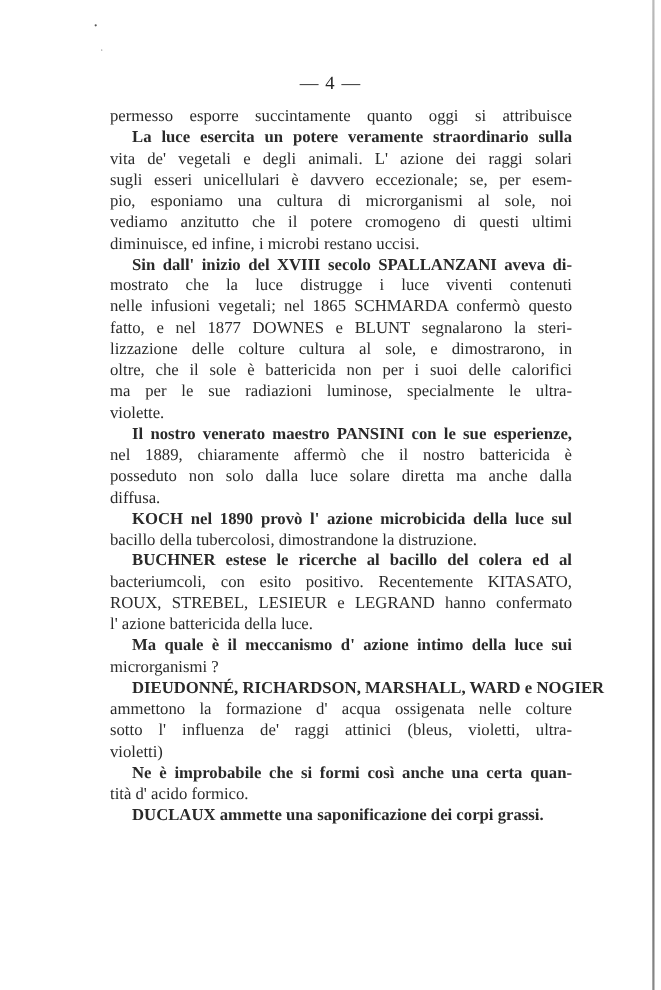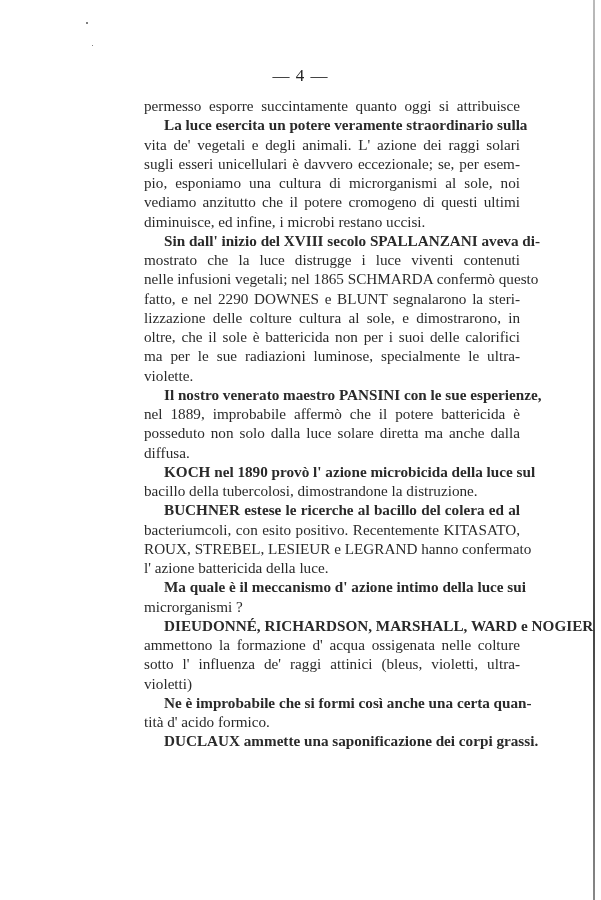--- a/index.html
+++ b/index.html
@@ -18,21 +18,21 @@
       position: absolute; top: 66px; left: 0; width: 601px; text-align: center;
       font-family: "Liberation Serif", serif; font-size: 17px; color: #222;
       letter-spacing: 1px;
     }
     .body-text {
       position: absolute; top: 96px; left: 100px; width: 420px;
       font-family: "Liberation Serif", serif; font-size: 15.2px; line-height: 19.25px;
     }
     .line {
       display: block; white-space: nowrap; text-align: justify;
-      text-align-last: justify; height: 19.25px; overflow: visible; margin-left: 44px;
+      text-align-last: justify; height: 19.25px; overflow: visible;
     }
     .line.last { text-align-last: left; }
     .line.indent { padding-left: 20px; font-weight: bold; }
   </style>
 </head>
 <body>
 
 <div class="page-edge"></div>
 <div class="speck" style="left:86px;top:22px;"></div>
 <div class="speck" style="left:92px;top:45px;width:1px;height:1px;"></div>
@@ -43,27 +43,27 @@
   <span class="line">permesso esporre succintamente quanto oggi si attribuisce</span>
   <span class="line indent">La luce esercita un potere veramente straordinario sulla</span>
   <span class="line">vita de' vegetali e degli animali. L' azione dei raggi solari</span>
   <span class="line">sugli esseri unicellulari è davvero eccezionale; se, per esem-</span>
   <span class="line">pio, esponiamo una cultura di microrganismi al sole, noi</span>
   <span class="line">vediamo anzitutto che il potere cromogeno di questi ultimi</span>
   <span class="line last">diminuisce, ed infine, i microbi restano uccisi.</span>
   <span class="line indent">Sin dall' inizio del XVIII secolo SPALLANZANI aveva di-</span>
   <span class="line">mostrato che la luce distrugge i luce viventi contenuti</span>
   <span class="line">nelle infusioni vegetali; nel 1865 SCHMARDA confermò questo</span>
-  <span class="line">fatto, e nel 2290 DOWNES e BLUNT segnalarono la steri-</span>
+  <span class="line">fatto, e nel 1877 DOWNES e BLUNT segnalarono la steri-</span>
   <span class="line">lizzazione delle colture cultura al sole, e dimostrarono, in</span>
   <span class="line">oltre, che il sole è battericida non per i suoi delle calorifici</span>
   <span class="line">ma per le sue radiazioni luminose, specialmente le ultra-</span>
   <span class="line last">violette.</span>
   <span class="line indent">Il nostro venerato maestro PANSINI con le sue esperienze,</span>
-  <span class="line">nel 1889, improbabile affermò che il potere battericida è</span>
+  <span class="line">nel 1889, chiaramente affermò che il nostro battericida è</span>
   <span class="line">posseduto non solo dalla luce solare diretta ma anche dalla</span>
   <span class="line last">diffusa.</span>
   <span class="line indent">KOCH nel 1890 provò l' azione microbicida della luce sul</span>
   <span class="line last">bacillo della tubercolosi, dimostrandone la distruzione.</span>
   <span class="line indent">BUCHNER estese le ricerche al bacillo del colera ed al</span>
   <span class="line">bacteriumcoli, con esito positivo. Recentemente KITASATO,</span>
   <span class="line">ROUX, STREBEL, LESIEUR e LEGRAND hanno confermato</span>
   <span class="line last">l' azione battericida della luce.</span>
   <span class="line indent">Ma quale è il meccanismo d' azione intimo della luce sui</span>
   <span class="line last">microrganismi ?</span>

